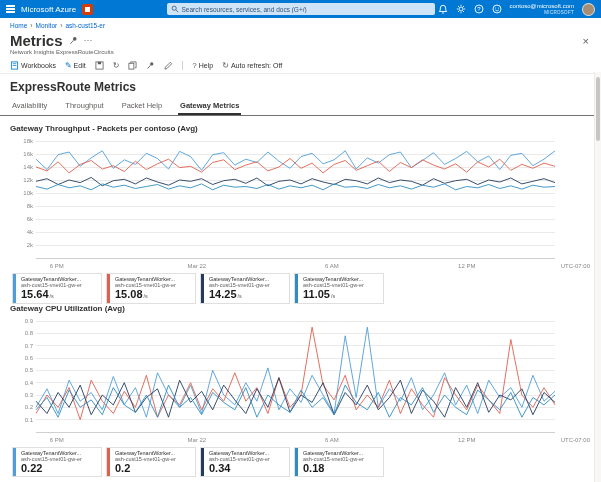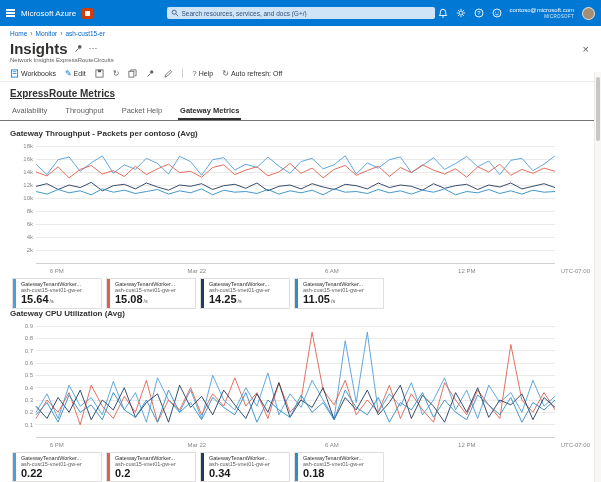--- a/index.html
+++ b/index.html
@@ -1,19 +1,19 @@
 <!DOCTYPE html>
 <html><head>
 <meta charset="utf-8">
 <style>
   * { box-sizing: border-box; margin: 0; padding: 0; }
   html,body { width: 601px; height: 482px; overflow: hidden; background:#fff;
     font-family: "Liberation Sans", sans-serif; color:#323130; }
   
-  .topbar { position:relative; display:flex; align-items:center; height:26px;
+  .topbar { position:relative; display:flex; align-items:center; height:18px;
     background:#0078d4; color:#fff; padding:0 6px; gap:6px; }
   .burger-wrap{ display:flex; align-items:center; height:18px; cursor:pointer;}
   .burger{ width:9px; height:1.2px; background:#fff; box-shadow:0 3px 0 #fff,0 -3px 0 #fff; }
   .brand{ font-size:8px; white-space:nowrap; }
   .badge{ width:11px; height:11px; background:#d83b01; border-radius:2px;
     display:flex; align-items:center; justify-content:center; }
   .badge i{ width:5px; height:5px; background:#fff; display:block; }
   .searchbox{ position:absolute; left:50%; transform:translateX(-50%); width:268px;
     height:12px; background:#cfe4f7; border-radius:2px; display:flex; align-items:center;
     padding:0 4px; gap:3px; }
@@ -38,21 +38,21 @@
   .subtitle{ padding:0 10px; font-size:6px; color:#605e5c; }
   
   .toolbar{ display:flex; align-items:center; gap:9px; padding:3px 10px 3px;
     margin-top:3px; font-size:7px; border-bottom:1px solid #edebe9; color:#323130;}
   .tbtn{ display:flex; align-items:center; gap:2px; background:none; border:none;
     font-size:7px; color:#323130; cursor:pointer; font-family:"Liberation Sans",sans-serif; padding:0;}
   .tbtn svg{ display:block; }
   .glyph{ font-size:8px; color:#0078d4; line-height:1;}
   .vdiv{ width:1px; height:9px; background:#d2d0ce; }
   
-  .section-title{ padding:6px 10px 3px; font-size:10px; font-weight:700; color:#323130;text-decoration:underline;}
+  .section-title{ padding:6px 10px 3px; font-size:12px; font-weight:700; color:#323130;}
   .tabs{ display:flex; gap:14px; padding:0 10px; border-bottom:1px solid #737373; font-size:7.5px;}
   .tab{ padding:4px 2px 3px; color:#605e5c; cursor:pointer; border-bottom:2px solid transparent;}
   .tab.active{ color:#323130; font-weight:700; border-bottom-color:#323130; }
   
   .charts{ padding:2px 10px 0; }
   .chart-title{ font-size:8px; font-weight:700; color:#323130; margin:6px 0 2px; }
   .chart-title.second{ margin-top:0; }
   svg.chart{ display:block; }
   .legend{ display:flex; gap:4px; margin:2px 0 0 2px; }
   .card{ position:relative; width:90px; border:1px solid #e1dfdd; background:#fff;
@@ -117,21 +117,21 @@
 
 <nav class="breadcrumb">
   <a>Home</a>
   <span class="sep">›</span>
   <a>Monitor</a>
   <span class="sep">›</span>
   <a>ash-cust15-er</a>
 </nav>
 
 <div class="titlerow">
-  <h1>Insights</h1>
+  <h1>Metrics</h1>
   <svg width="9" height="9" viewBox="0 0 10 10" class="ghost">
     <circle cx="6.4" cy="3.2" r="2" fill="#605e5c"></circle>
     <line x1="5" y1="4.8" x2="1.6" y2="8.6" stroke="#605e5c" stroke-width="1"></line>
   </svg>
   <span class="ghost">···</span>
   <span class="close">×</span>
 </div>
 <div class="subtitle">Network Insights ExpressRouteCircuits</div>
 
 <div class="toolbar">

